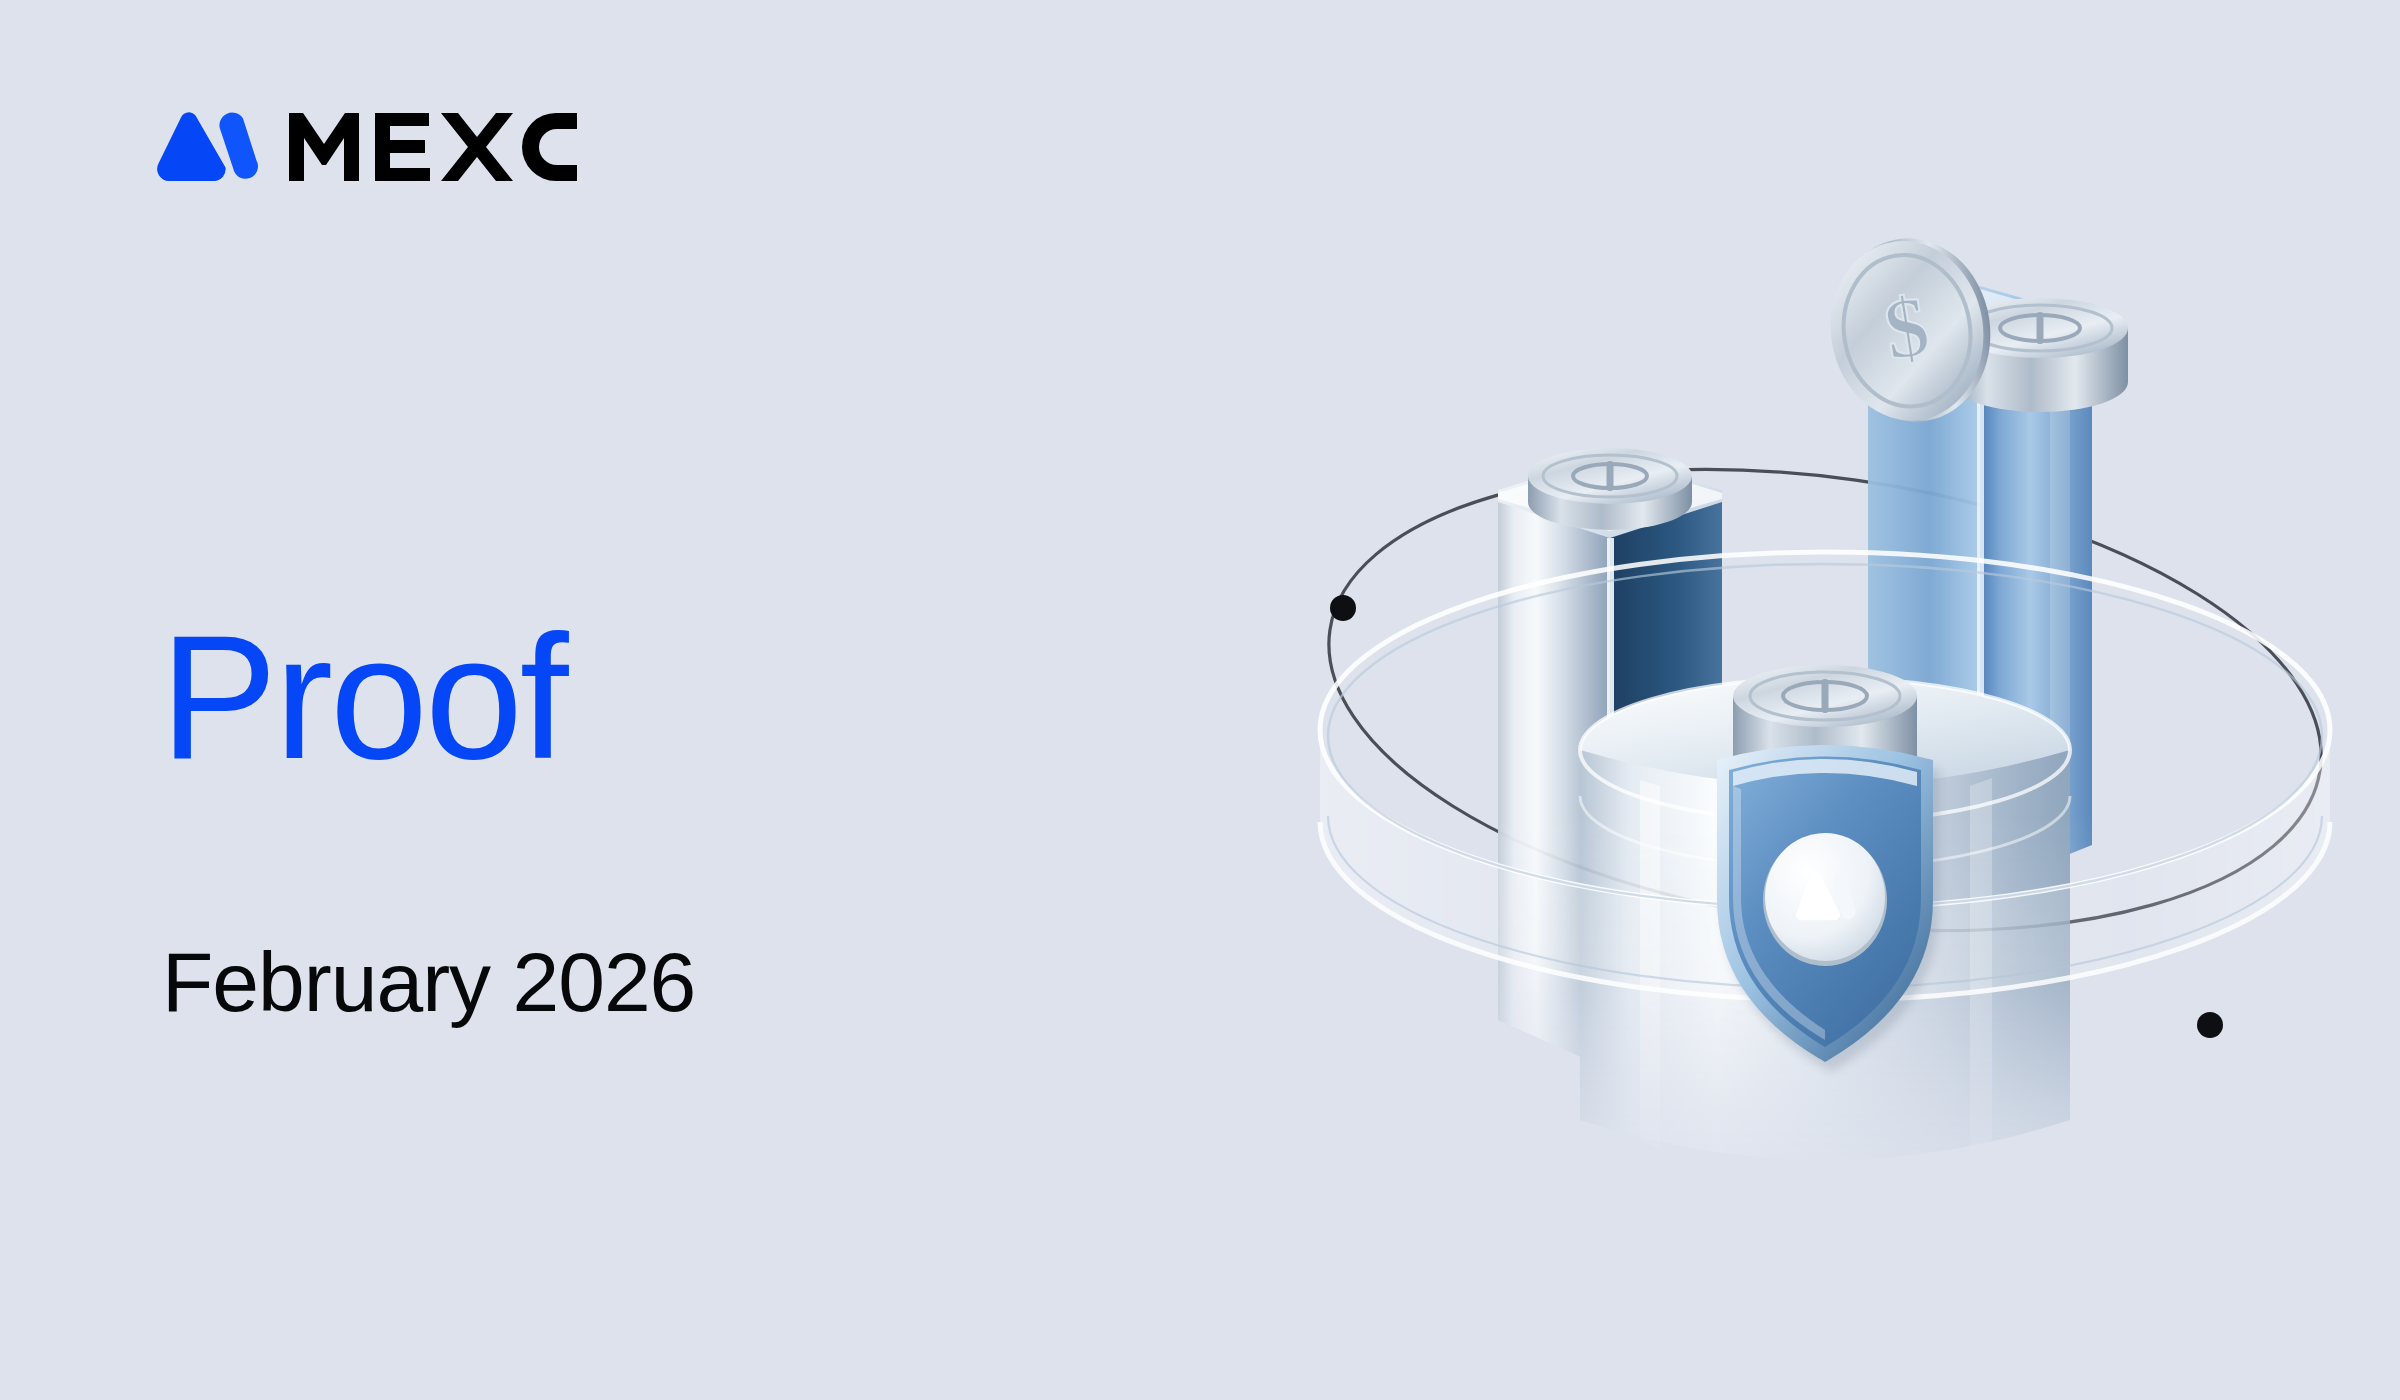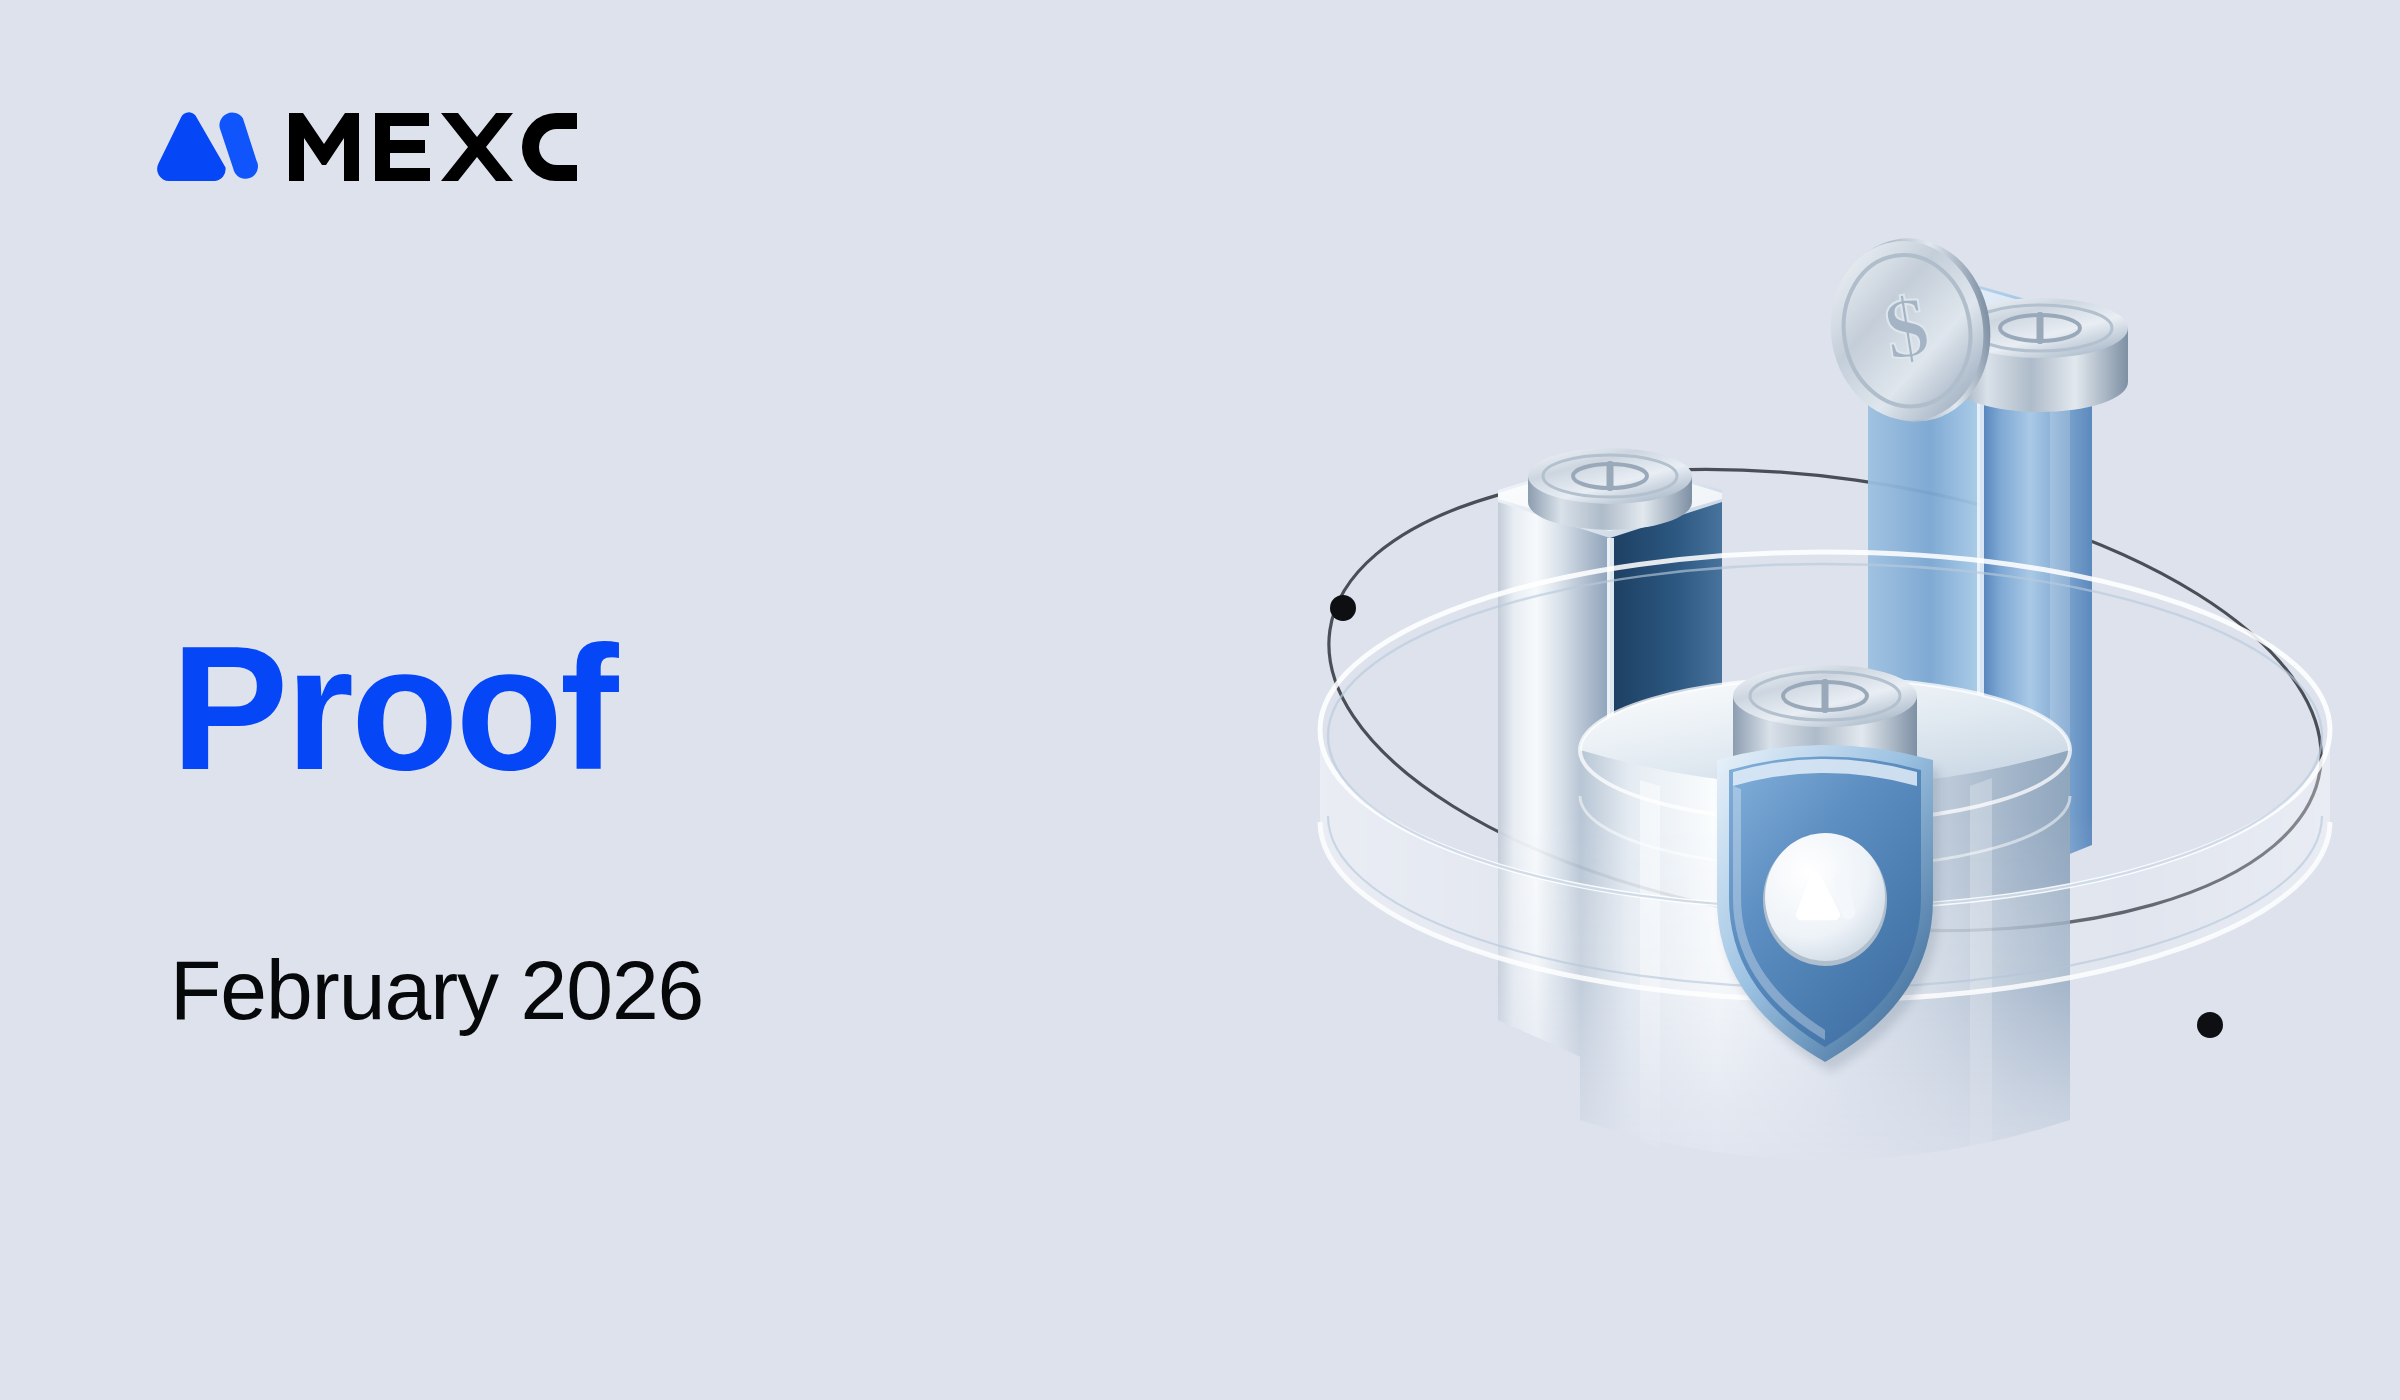--- a/index.html
+++ b/index.html
@@ -39,40 +39,40 @@
   }
   .brand-word svg { display: block; }
 
   
   .headline {
     position: absolute;
     left: 160px;
     top: 455px;
     color: #0546f6;
     font-family: "Liberation Sans", sans-serif;
-    font-weight: 700;
+    font-weight: 400;
     font-size: 176px;
     line-height: 0.92;
     letter-spacing: -3px;
-    margin: 11px;
+    margin: 0;
     white-space: pre-line;
   }
   .headline-line { display: block; }
 
   .subtitle {
     position: absolute;
     left: 162px;
     top: 940px;
     color: #07080a;
     font-family: "Liberation Sans", sans-serif;
     font-weight: 400;
     font-size: 84px;
     letter-spacing: -1px;
     line-height: 1;
-    margin: 8px;
+    margin: 0;
   }
 
   
   .art {
     position: absolute;
     left: 1280px;
     top: 190px;
     width: 1060px;
     height: 1010px;
   }

